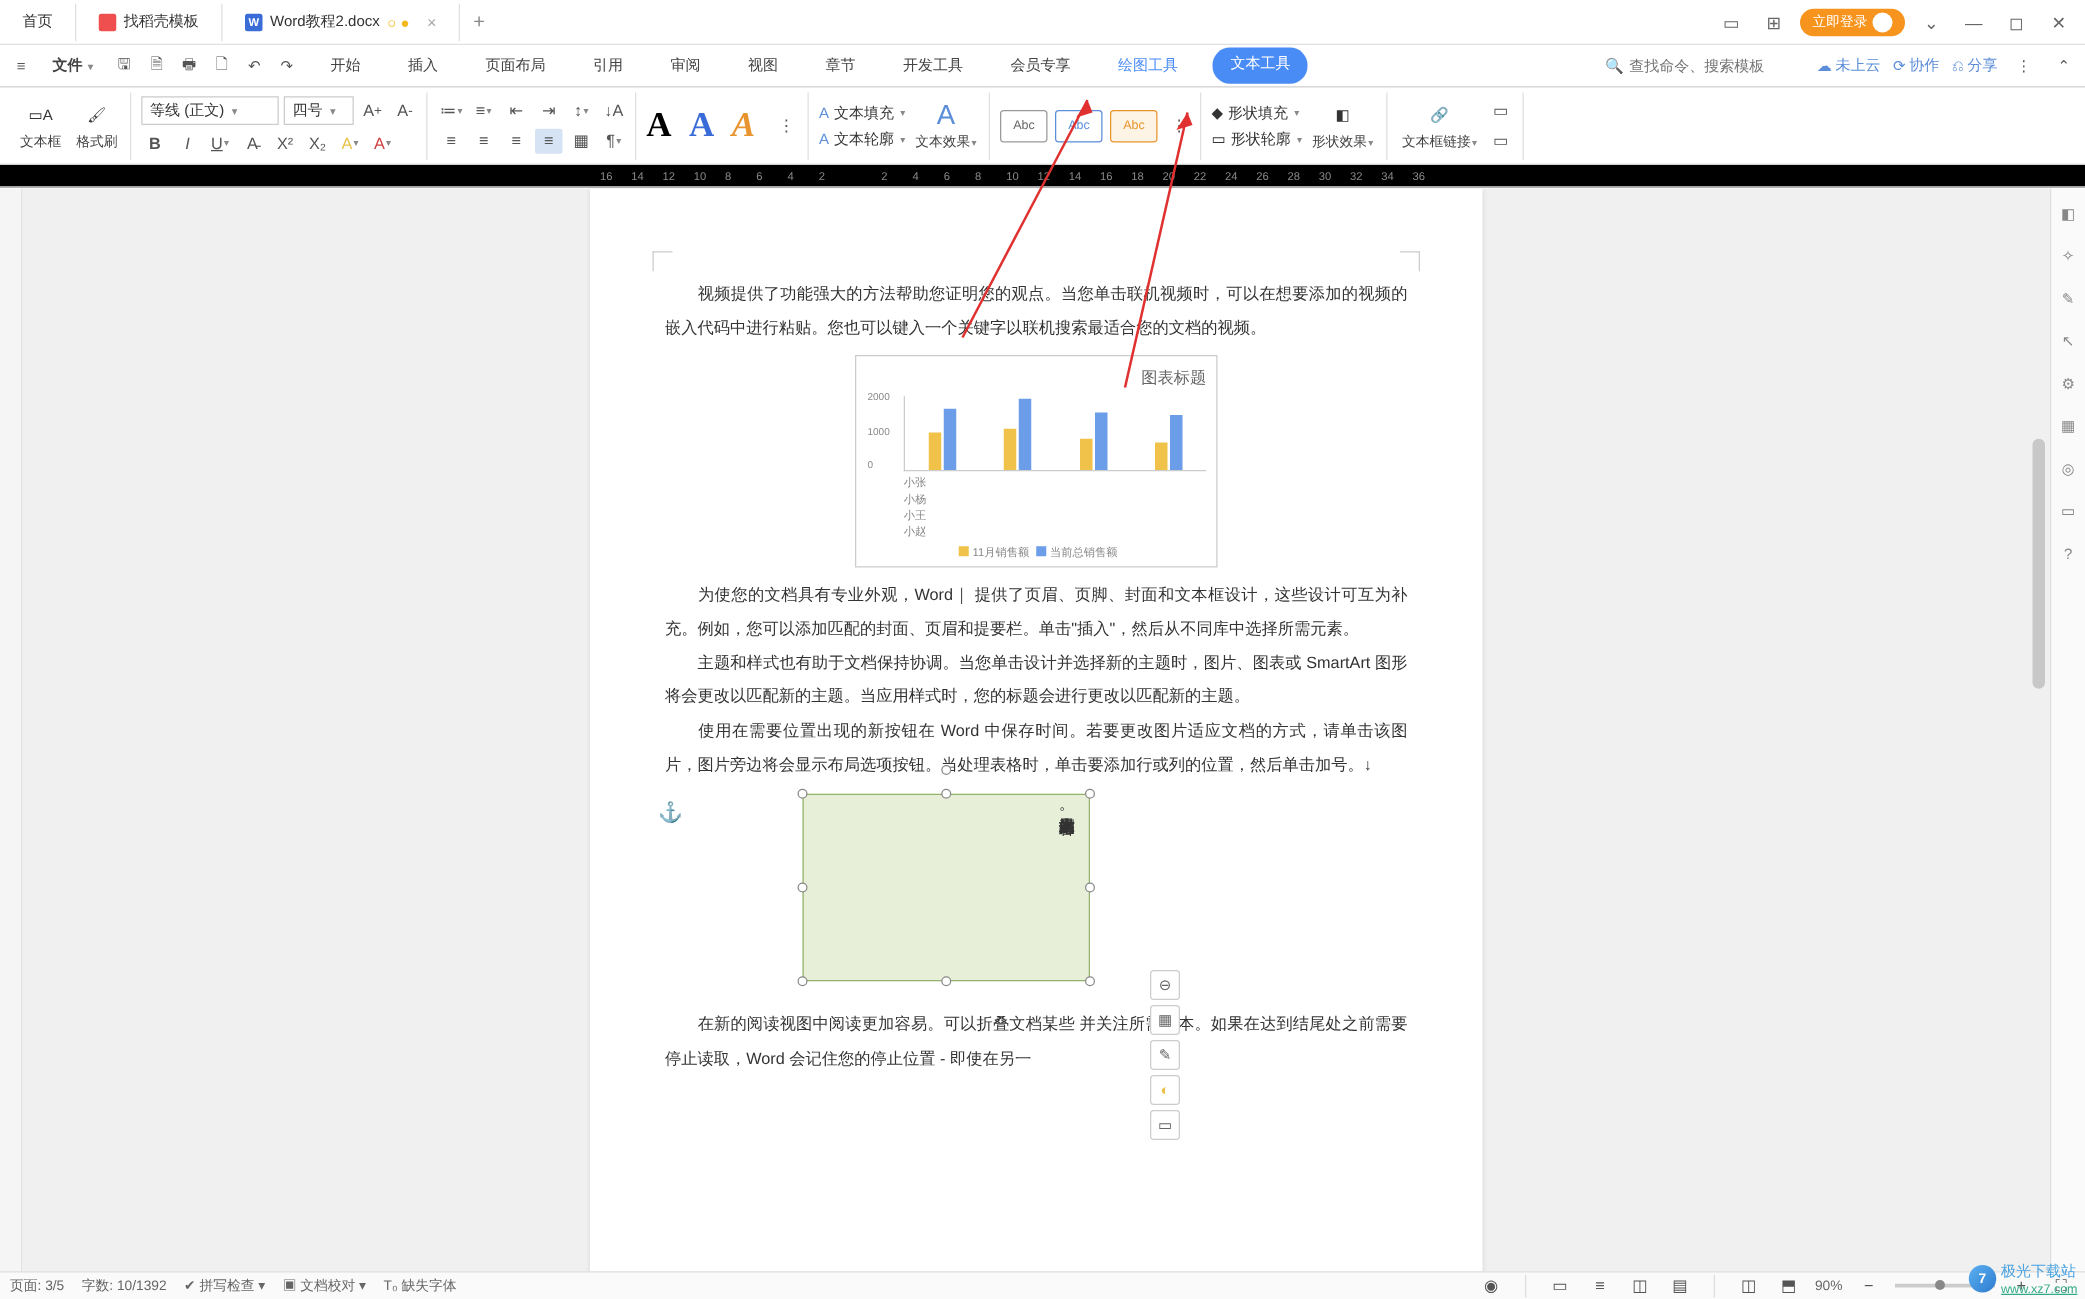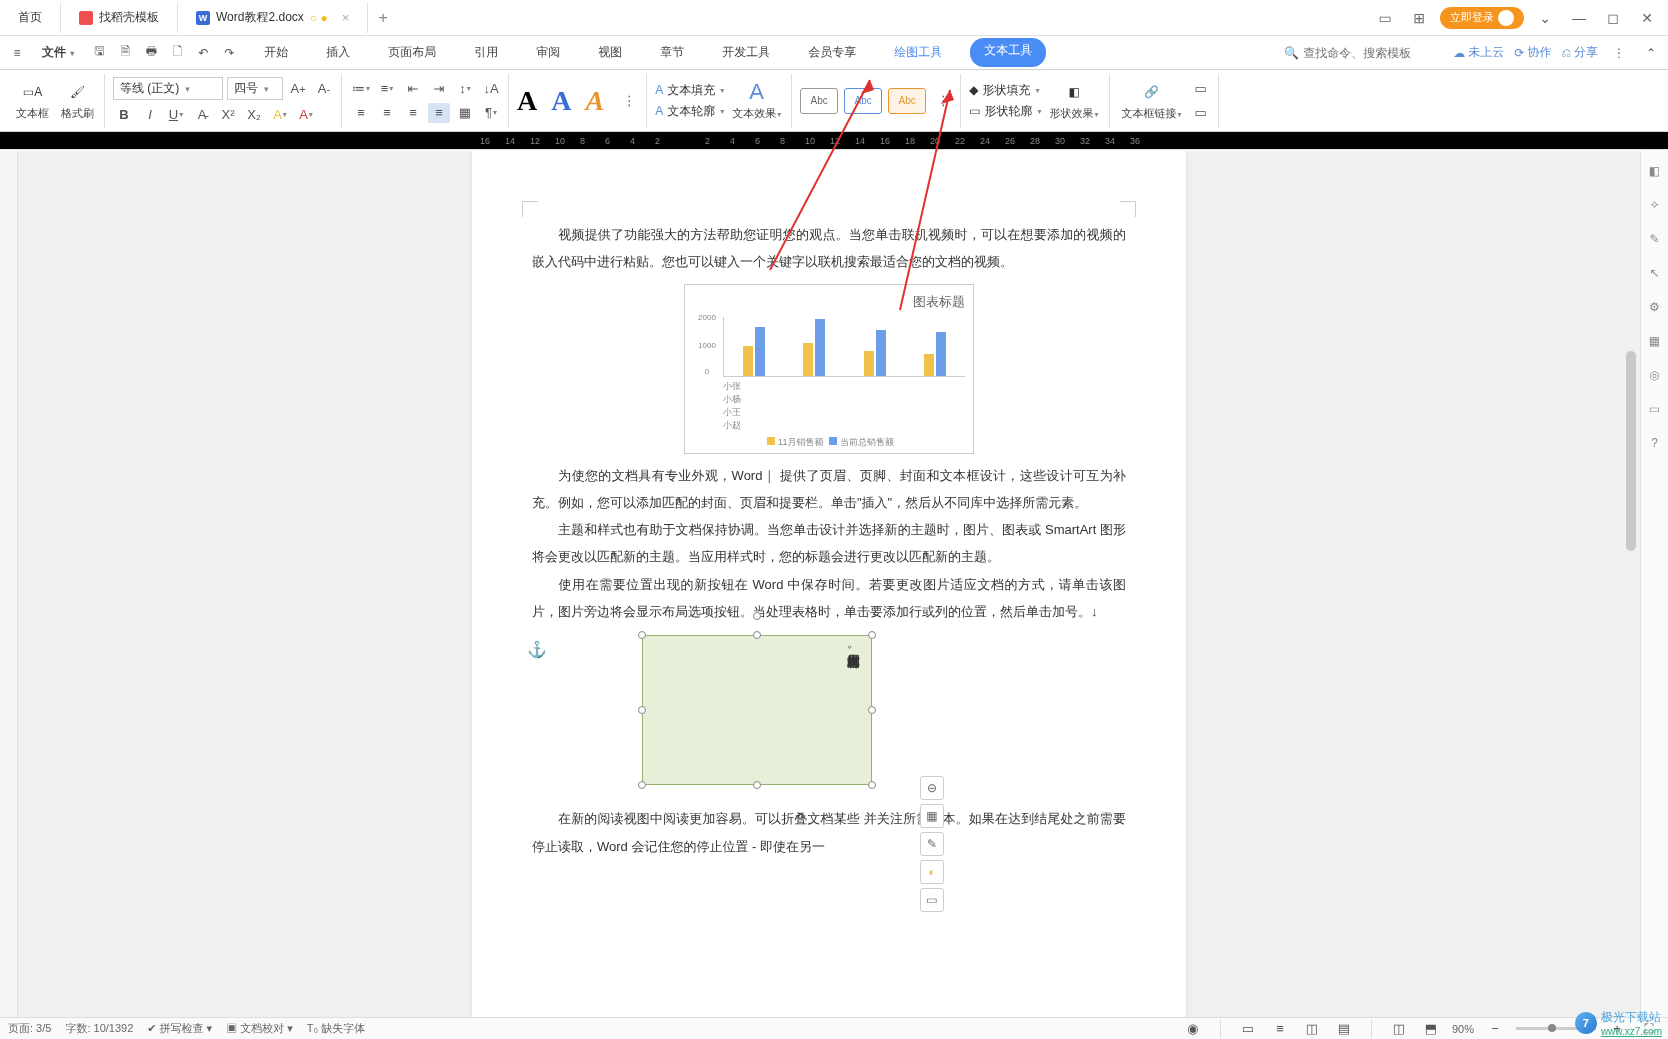--- a/index.html
+++ b/index.html
@@ -67,21 +67,21 @@
 .pc-tl { top: 50px; left: 50px; border-left: 1px solid #ccc; border-top: 1px solid #ccc; }
 .pc-tr { top: 50px; right: 50px; border-right: 1px solid #ccc; border-top: 1px solid #ccc; }
 
 .para { font-size: 13px; line-height: 2.1; color: #333; text-align: justify; }
 .para .indent { display: inline-block; width: 2em; }
 
 
 .chart-box { width: 290px; margin: 8px auto; border: 1px solid #ccc; padding: 8px 8px 4px; }
 .chart-title { text-align: right; font-size: 13px; color: #666; margin-bottom: 6px; }
 .chart-grid { position: relative; height: 60px; border-left: 1px solid #ccc; border-bottom: 1px solid #ccc; margin-left: 30px; }
-.chart-yt { position: absolute; left: -30px; font-size: 8px; color: #888; width: 26px; text-align: center; }
+.chart-yt { position: absolute; left: -30px; font-size: 8px; color: #888; width: 26px; text-align: left; }
 .chart-bars { position: absolute; bottom: 0; left: 0; right: 0; height: 100%; display: flex; justify-content: space-around; align-items: flex-end; }
 .bar-pair { display: flex; gap: 2px; align-items: flex-end; }
 .bar { width: 10px; }
 .bar.y { background: #f0c24a; }
 .bar.b { background: #6b9de8; }
 .chart-x { display: flex; justify-content: space-around; margin-left: 30px; font-size: 9px; color: #888; margin-top: 3px; flex-direction: column; }
 .chart-legend { text-align: center; font-size: 9px; color: #888; margin-top: 4px; }
 .leg-sw { display: inline-block; width: 8px; height: 8px; margin: 0 3px; }
 
 

